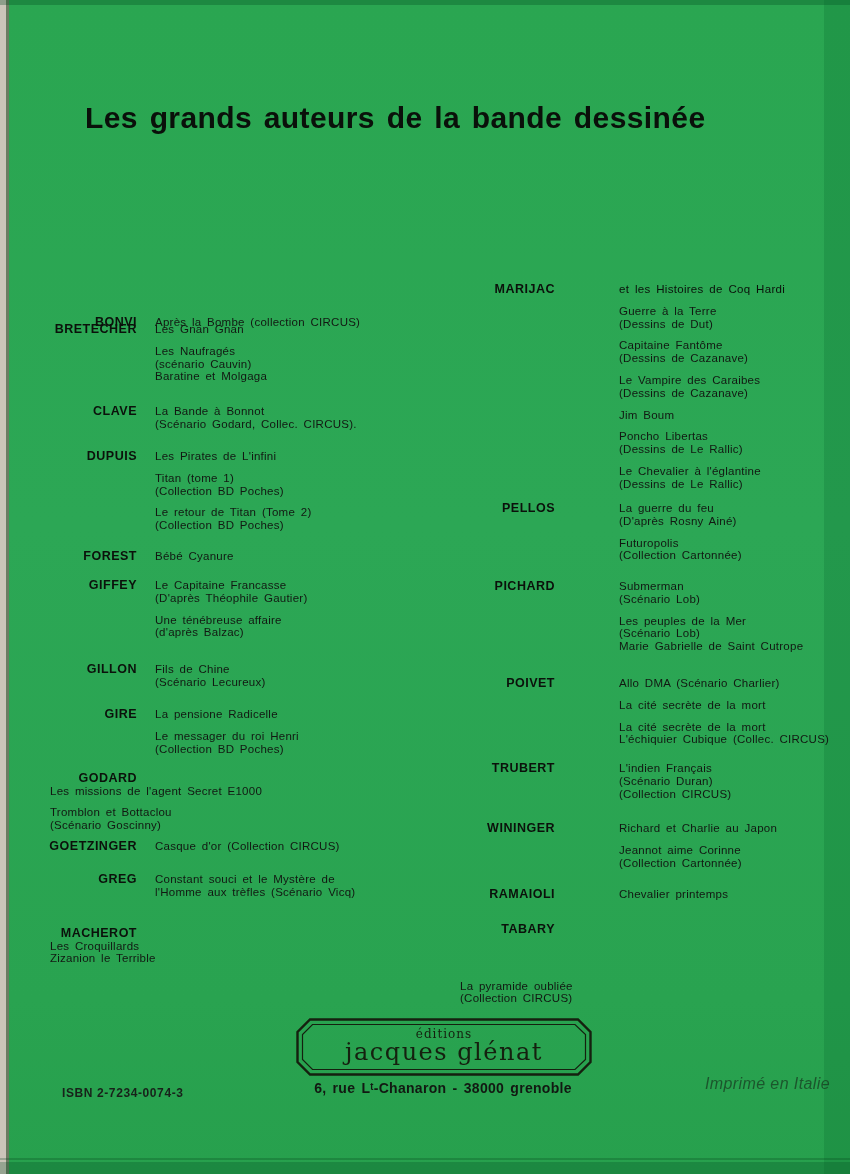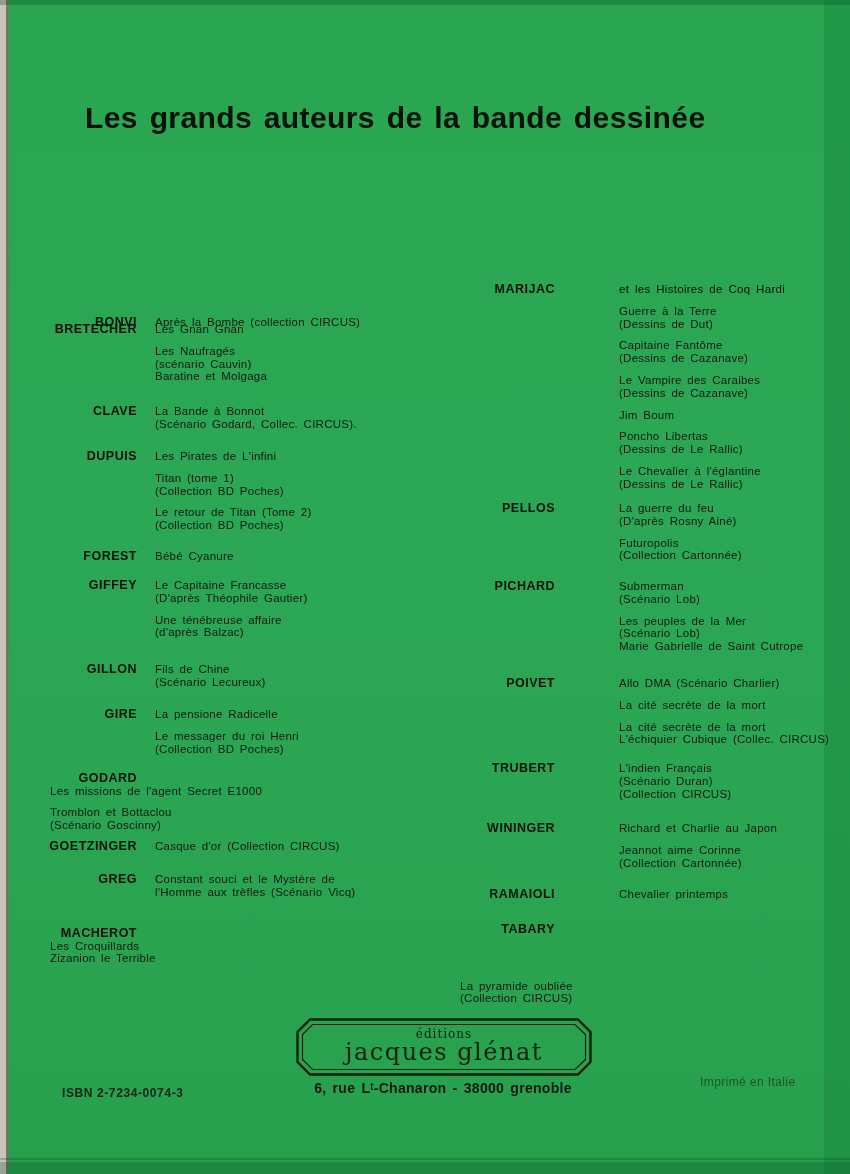--- a/index.html
+++ b/index.html
@@ -52,22 +52,22 @@
   }
   .address{
     position:absolute;left:293px;top:1080px;width:300px;text-align:center;
     font-size:14px;font-weight:700;letter-spacing:.3px;word-spacing:2px;color:#121812;
   }
   .isbn{
     position:absolute;left:62px;top:1086px;
     font-size:12px;font-weight:700;letter-spacing:.6px;color:#18211a;
   }
   .printed{
-    position:absolute;left:700px;top:1075px;width:130px;text-align:left;
-    font-size:12px;letter-spacing:.4px;color:rgba(22,48,28,.68);
+    position:absolute;left:700px;top:1075px;width:130px;text-align:right;
+    font-size:16px;letter-spacing:.4px;color:rgba(22,48,28,.68);font-style:italic;
   }
 </style>
 </head>
 <body>
 
 <div class="page">
   <div class="scan-left"></div>
   <div class="scan-left-line"></div>
   <div class="band-top"></div>
   <div class="band-right"></div>

